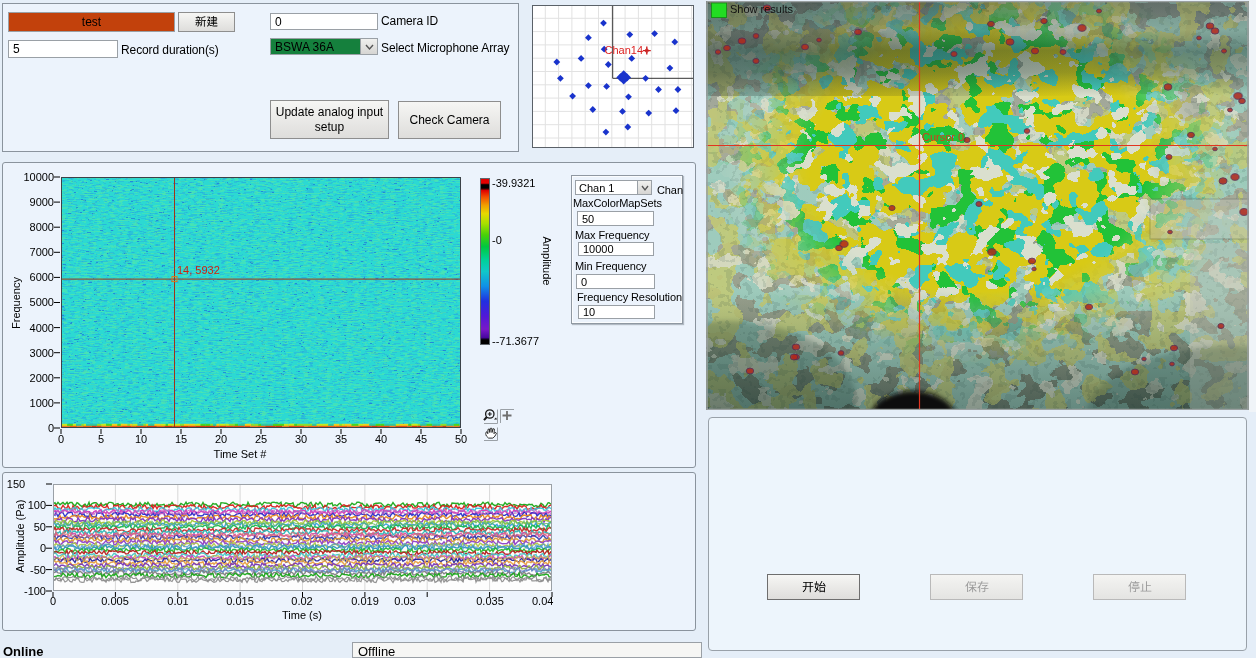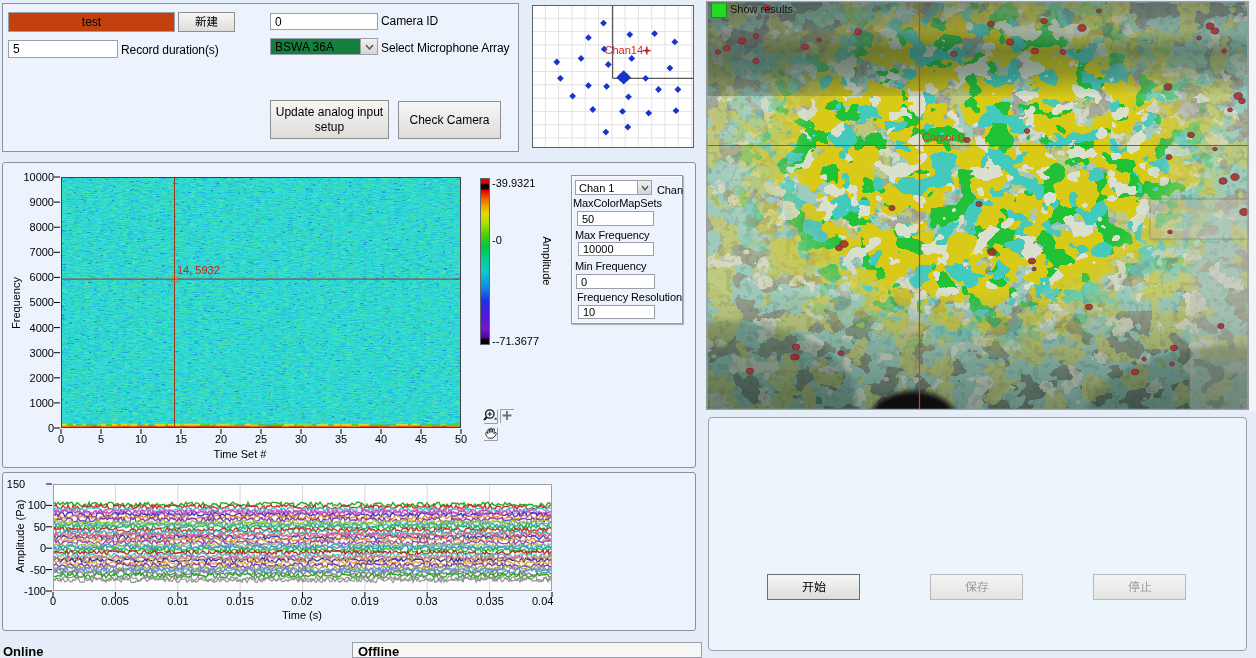--- a/index.html
+++ b/index.html
@@ -404,21 +404,21 @@
     <path d="M377.2 1V6" stroke="#000"></path>
     <path d="M439.6 1V6" stroke="#000"></path>
     <path d="M502.0 1V6" stroke="#000"></path>
   </svg>
 <div class="abs" style="left:33px;top:595px;width:40px;text-align:center;font-size:11px">0</div>
 <div class="abs" style="left:95px;top:595px;width:40px;text-align:center;font-size:11px">0.005</div>
 <div class="abs" style="left:158px;top:595px;width:40px;text-align:center;font-size:11px">0.01</div>
 <div class="abs" style="left:220px;top:595px;width:40px;text-align:center;font-size:11px">0.015</div>
 <div class="abs" style="left:282px;top:595px;width:40px;text-align:center;font-size:11px">0.02</div>
 <div class="abs" style="left:345px;top:595px;width:40px;text-align:center;font-size:11px">0.019</div>
-<div class="abs" style="left:407px;top:595px;width:40px;text-align:center;font-size:11px">0.03</div>
+<div class="abs" style="left:385px;top:595px;width:40px;text-align:center;font-size:11px">0.03</div>
 <div class="abs" style="left:470px;top:595px;width:40px;text-align:center;font-size:11px">0.035</div>
 <div class="abs" style="left:532px;top:595px;width:40px;text-align:left;font-size:11px">0.04</div>
 <div class="abs" style="left:262px;top:609px;width:80px;text-align:center;font-size:11px">Time (s)</div>
 <div class="abs" style="left:-28px;top:530px;width:96px;text-align:center;font-size:11px;transform:rotate(-90deg)">Amplitude (Pa)</div>
 <svg class="abs" style="left:706px;top:1px" width="543" height="409">
     <defs>
 <linearGradient id="base" x1="0" y1="0" x2="0" y2="1">
 <stop offset="0" stop-color="#7d8a84"></stop>
         <stop offset="0.12" stop-color="#95a096"></stop>
         <stop offset="0.3" stop-color="#a7ab9b"></stop>
@@ -652,12 +652,12 @@
       <g transform="translate(0.0,10.2) scale(0.0120,-0.0120)">
         <path d="M467 578H795V494H467ZM398 632V440H867V632ZM309 377V214H375V315H883V214H951V377ZM564 825C578 803 592 775 603 750H325V686H951V750H684C672 779 651 817 632 845ZM398 240V179H594V5C594 -7 590 -11 574 -12C559 -12 503 -12 443 -11C453 -30 463 -56 467 -76C545 -76 596 -76 629 -67C661 -56 669 -36 669 3V179H860V240ZM263 838C211 687 124 537 32 439C45 422 66 383 74 365C103 397 132 434 159 475V-79H228V588C268 661 303 739 332 817Z" fill="#9a9a9a"></path>
       </g>
       <g transform="translate(12.0,10.2) scale(0.0120,-0.0120)">
         <path d="M188 619V44H49V-30H949V44H577V430H905V505H577V837H499V44H265V619Z" fill="#9a9a9a"></path>
       </g>
     </svg>
   </div>
 <div class="abs" style="left:3px;top:644px;font-weight:bold;font-size:13px">Online</div>
 <div class="abs" style="left:352px;top:642px;width:350px;height:16px;background:#f6f6f4;border:1px solid #9aa0a6"></div>
-<div class="abs" style="left:358px;top:644px;font-weight:bold;font-size:13px">Offline</div>
+<div class="abs" style="left:358px;top:644px;font-weight:normal;font-size:13px">Offline</div>
 </body></html>

